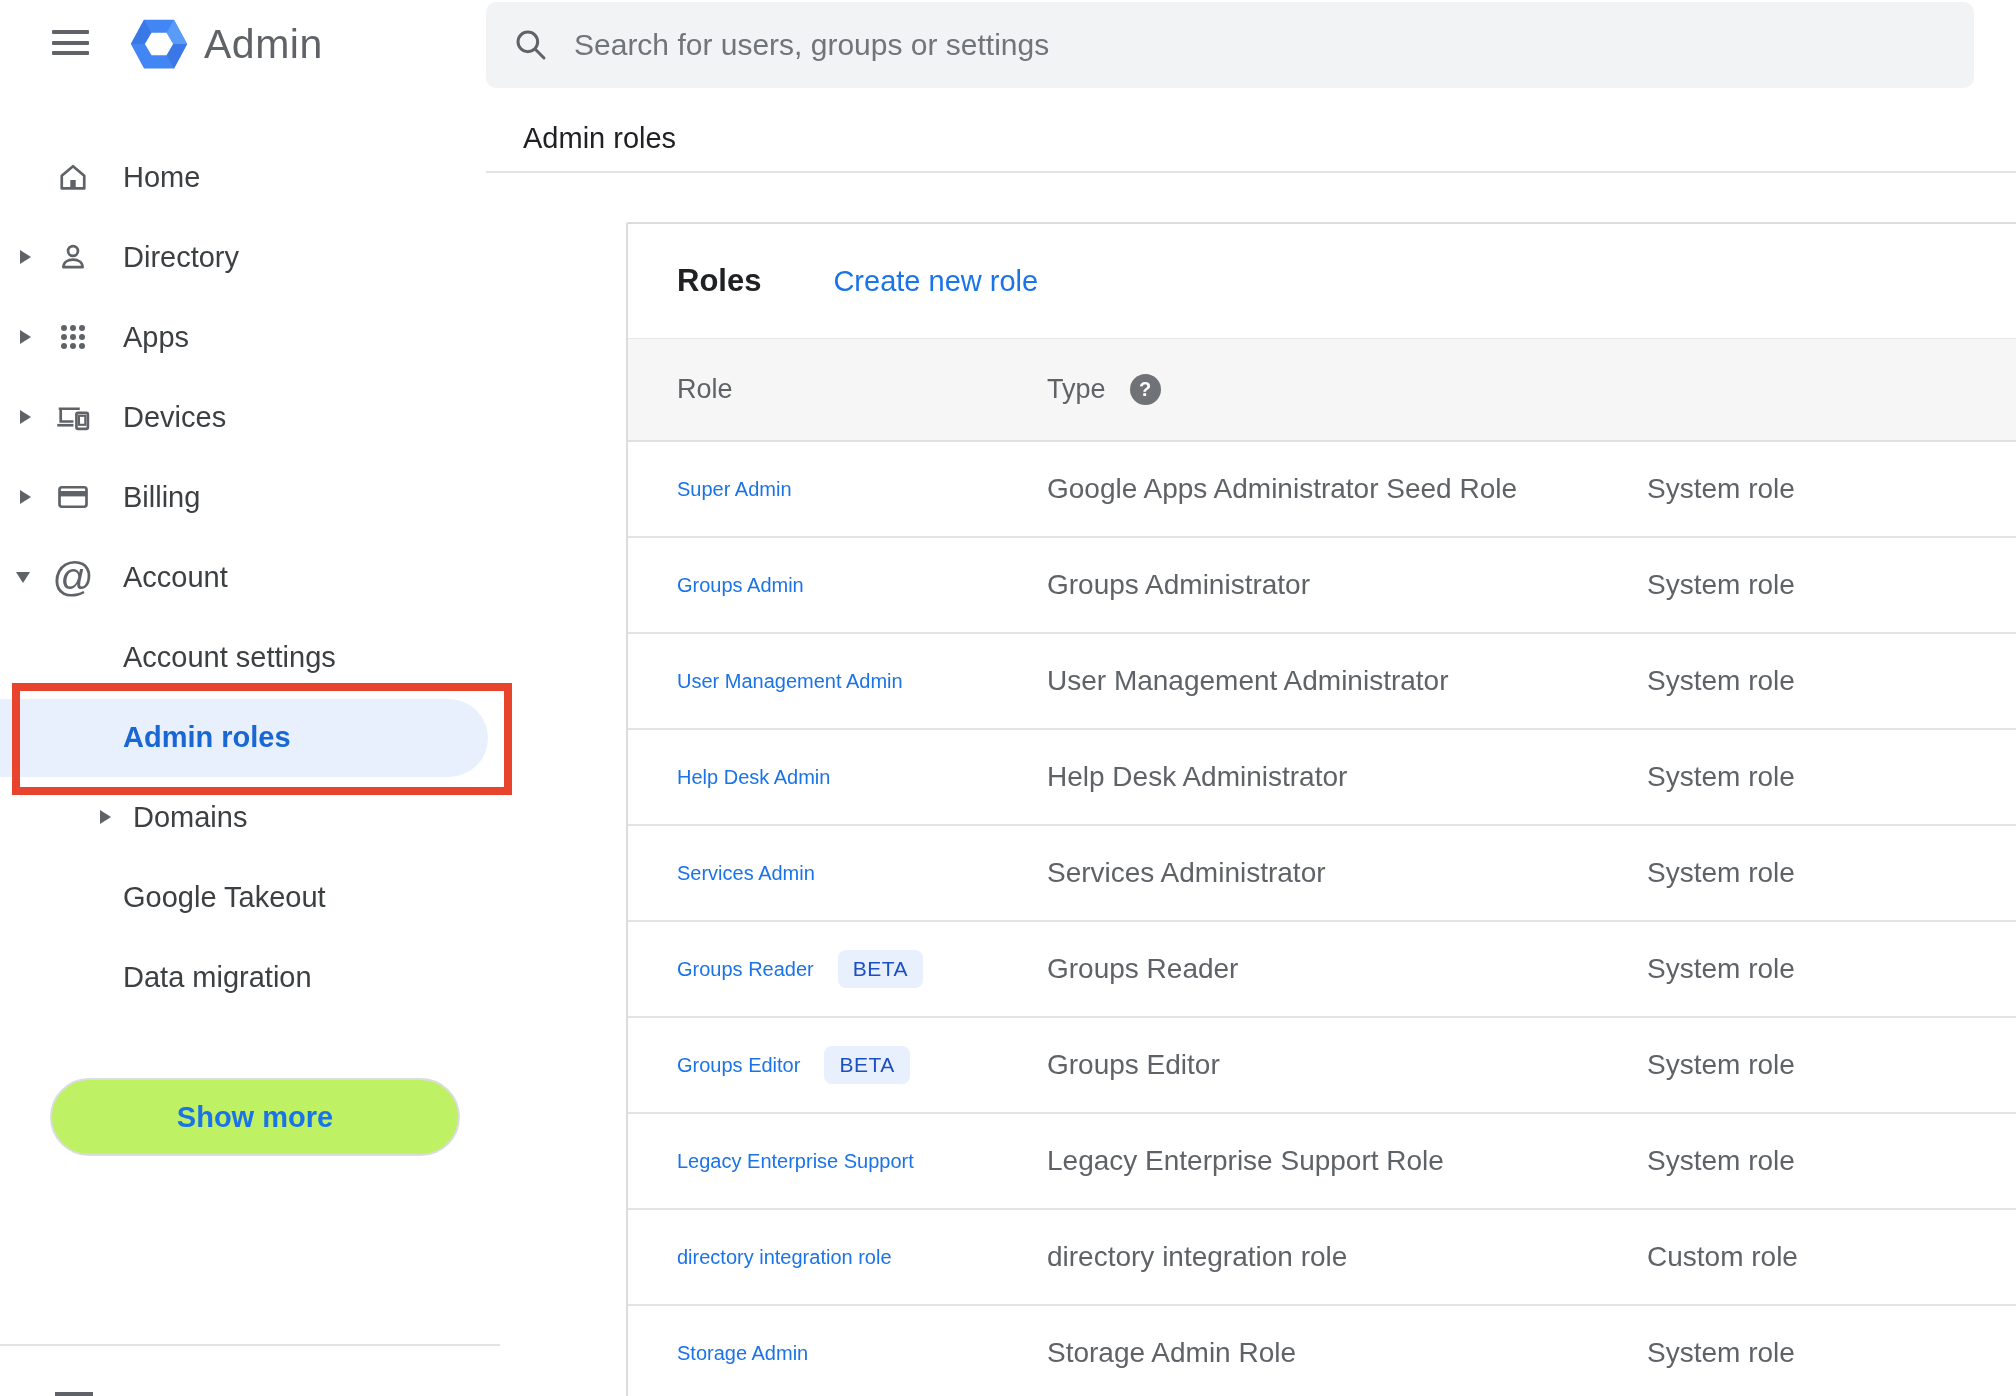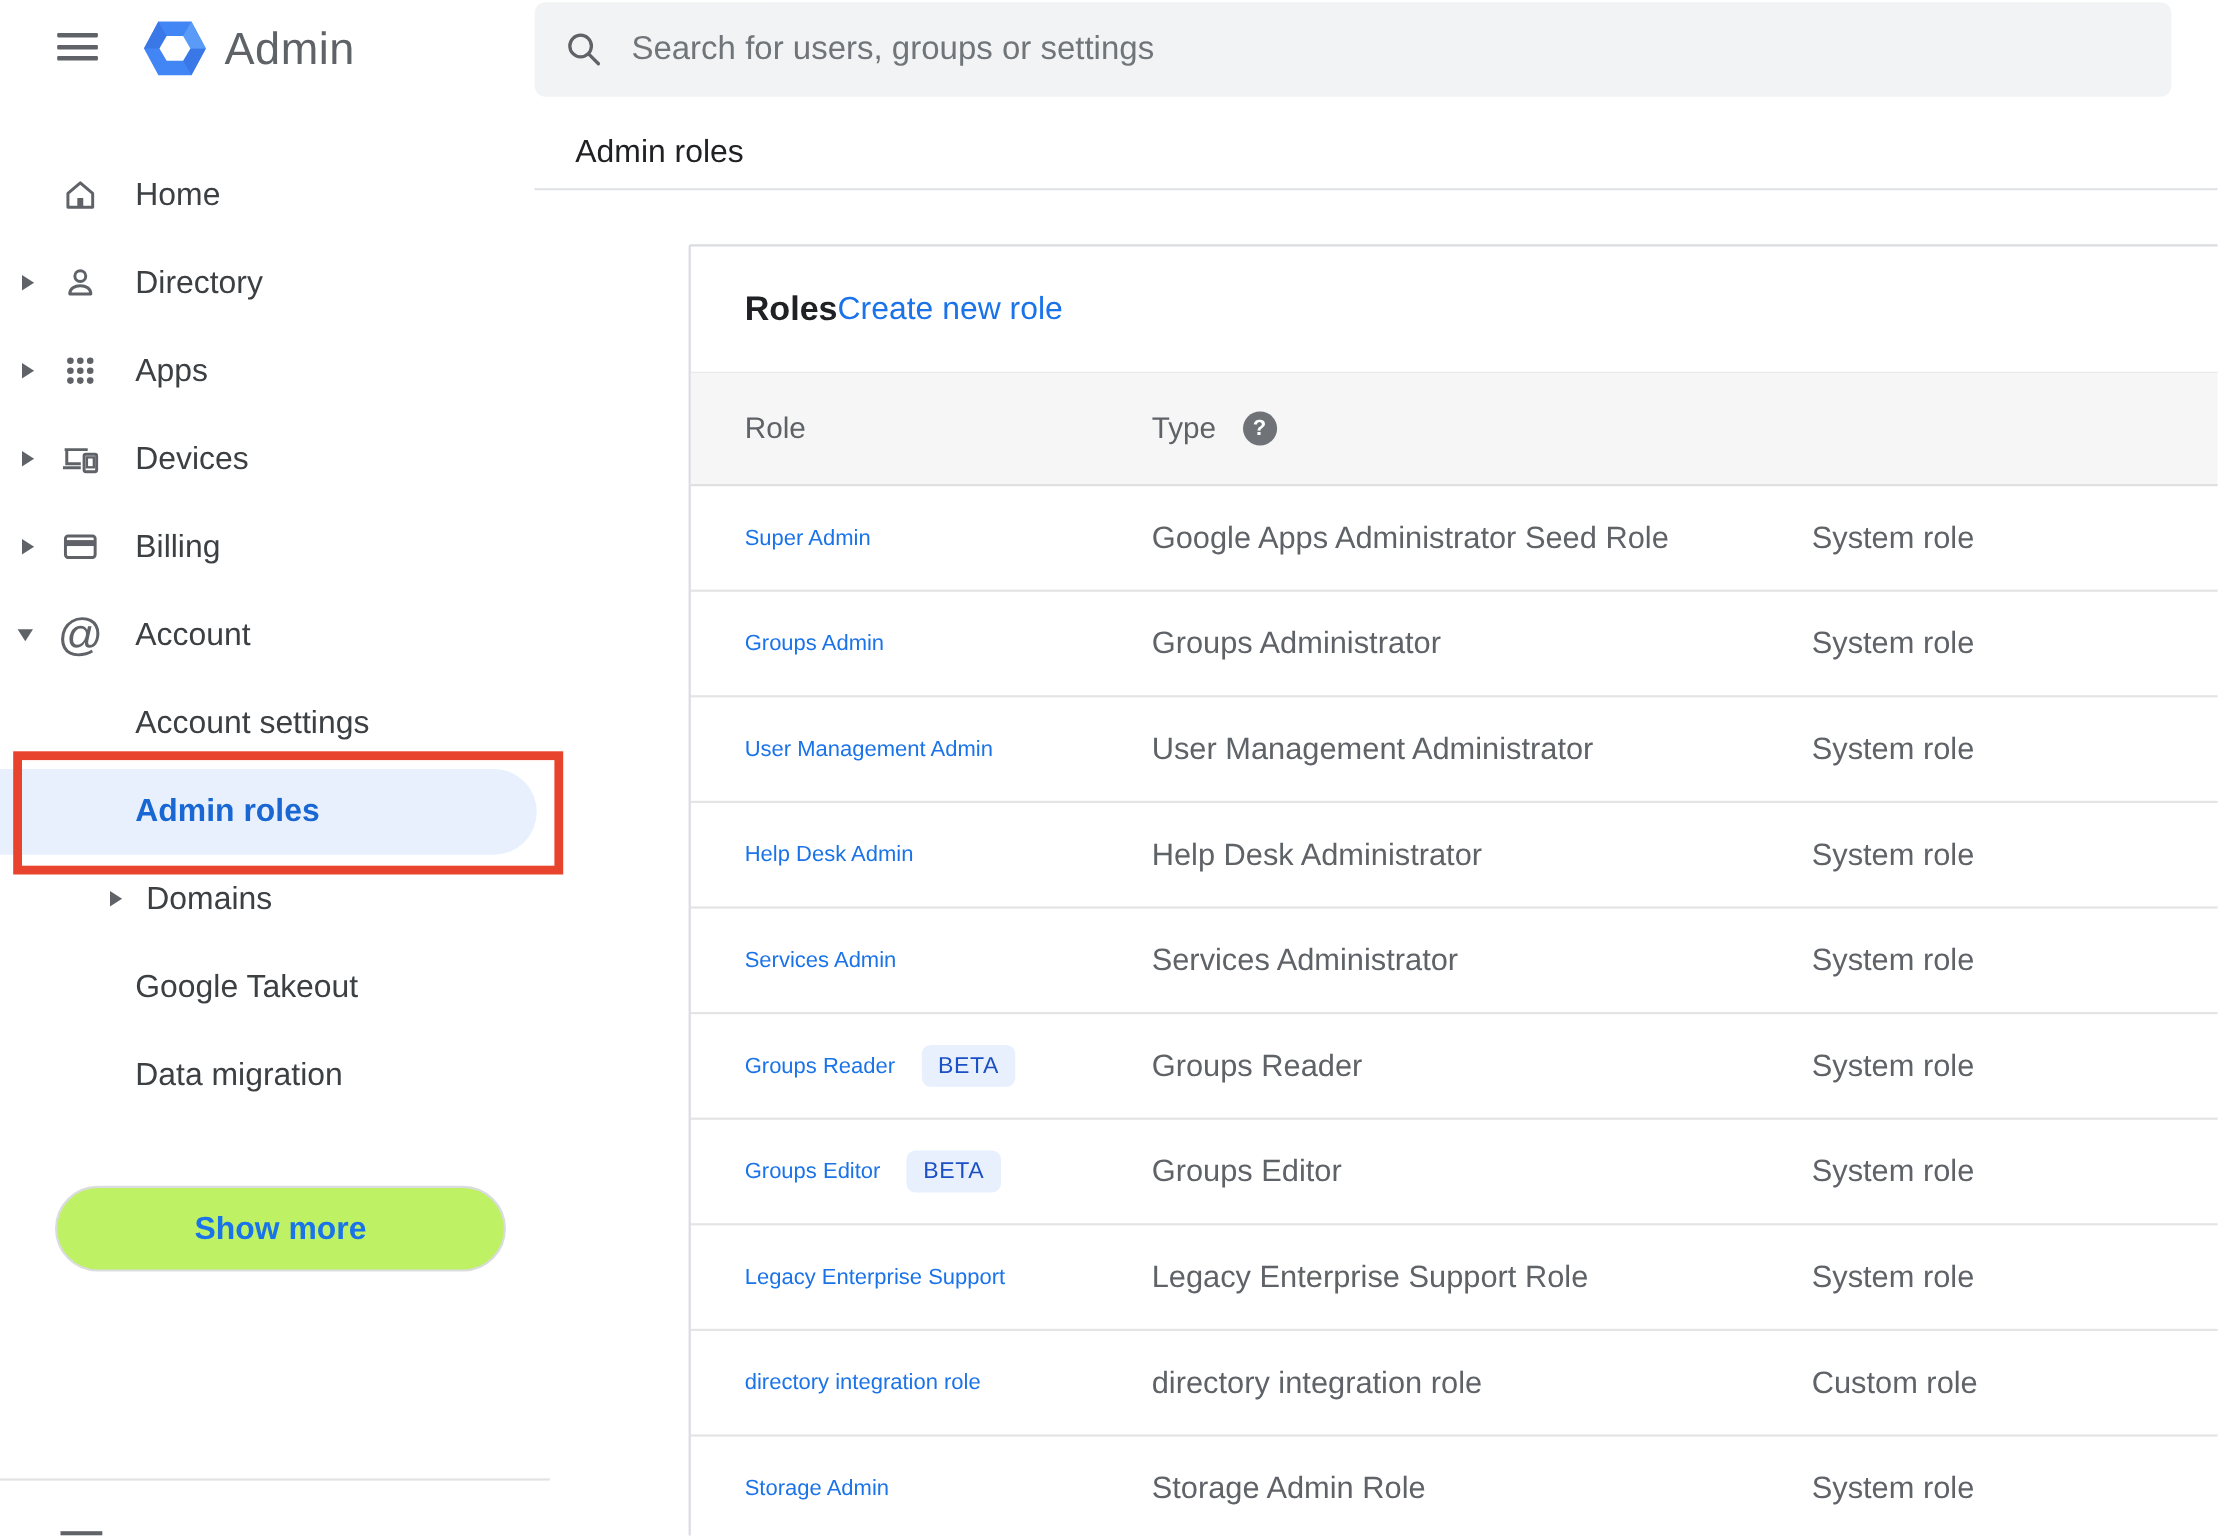--- a/index.html
+++ b/index.html
@@ -46,21 +46,21 @@
     font-size:30px;color:#6d28d9;font-family:"Liberation Sans",sans-serif;}
   .search-input::placeholder{color:#70757a;opacity:1;}
   
   .breadcrumb{position:absolute;left:523px;top:122px;font-size:29px;color:#202124;}
   .breadcrumb-divider{position:absolute;left:486px;right:0;top:171px;height:2px;background:#e1e3e6;}
   
   .card{position:absolute;left:626px;top:222px;right:-4px;bottom:-20px;
     background:#fff;border:2px solid #dadce0;border-radius:2px;}
   .card-header{height:114px;display:flex;align-items:center;padding-left:49px;border-bottom:1px solid #e7e7e7;}
   .card-title{font-size:31px;color:#202124;font-weight:bold;}
-  .create-link{font-size:29px;color:#1a73e8;cursor:pointer;text-decoration:none;}
+  .create-link{margin-left:72px;font-size:29px;color:#1a73e8;cursor:pointer;text-decoration:none;}
   .thead{height:101px;background:#f6f6f6;border-bottom:2px solid #e0e0e0;
     display:grid;grid-template-columns:370px 600px auto;align-items:center;padding-left:49px;}
   .th{font-size:27px;color:#5f6368;}
   .type-th{display:flex;align-items:center;gap:24px;}
   .help-icon{width:31px;height:31px;border-radius:50%;background:#6f7378;color:#fff;
     display:flex;align-items:center;justify-content:center;font-size:20px;font-weight:bold;cursor:pointer;}
   .tbody .trow{height:94px;border-bottom:2px solid #e4e4e4;
     display:grid;grid-template-columns:370px 600px auto;align-items:center;padding-left:49px;}
   .role-cell{display:flex;align-items:center;}
   .role-link{font-size:20px;color:#1a73e8;cursor:pointer;text-decoration:none;white-space:nowrap;}

